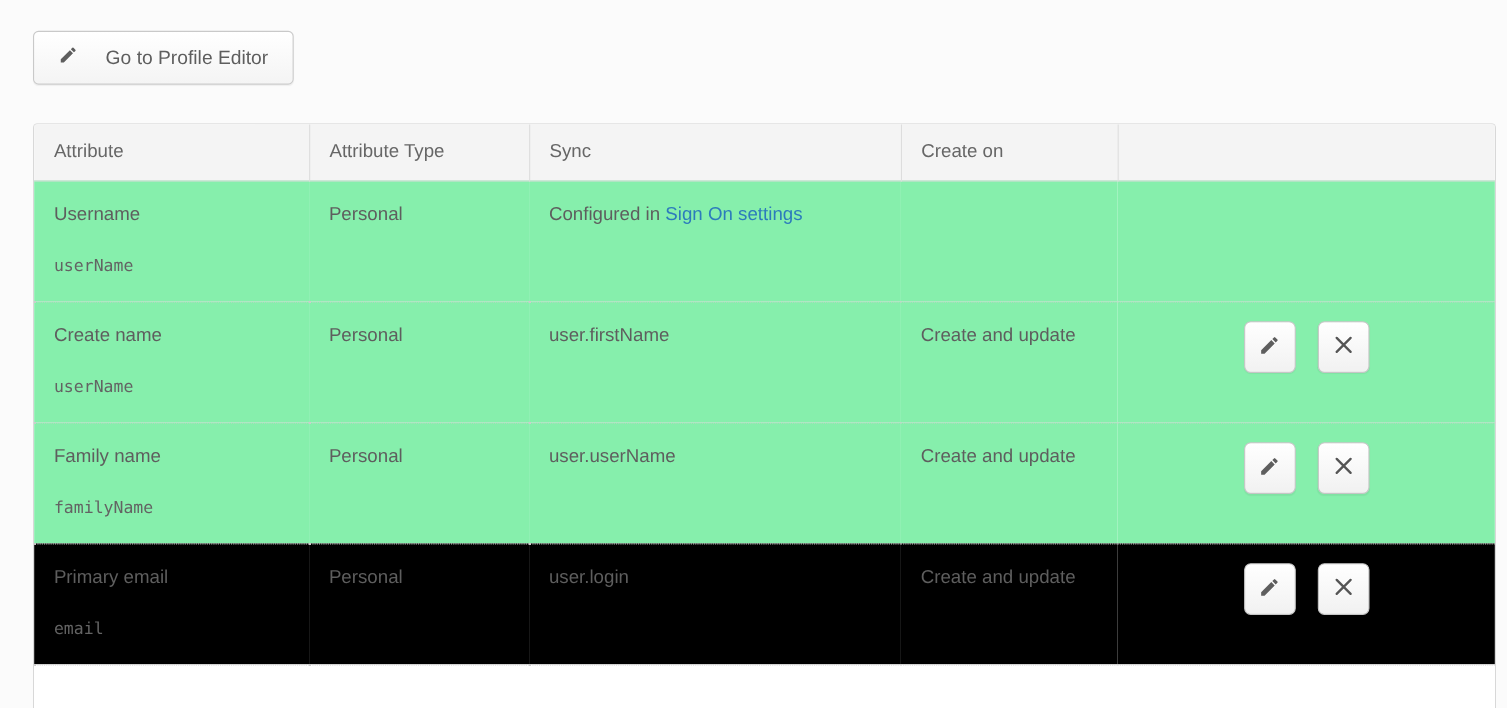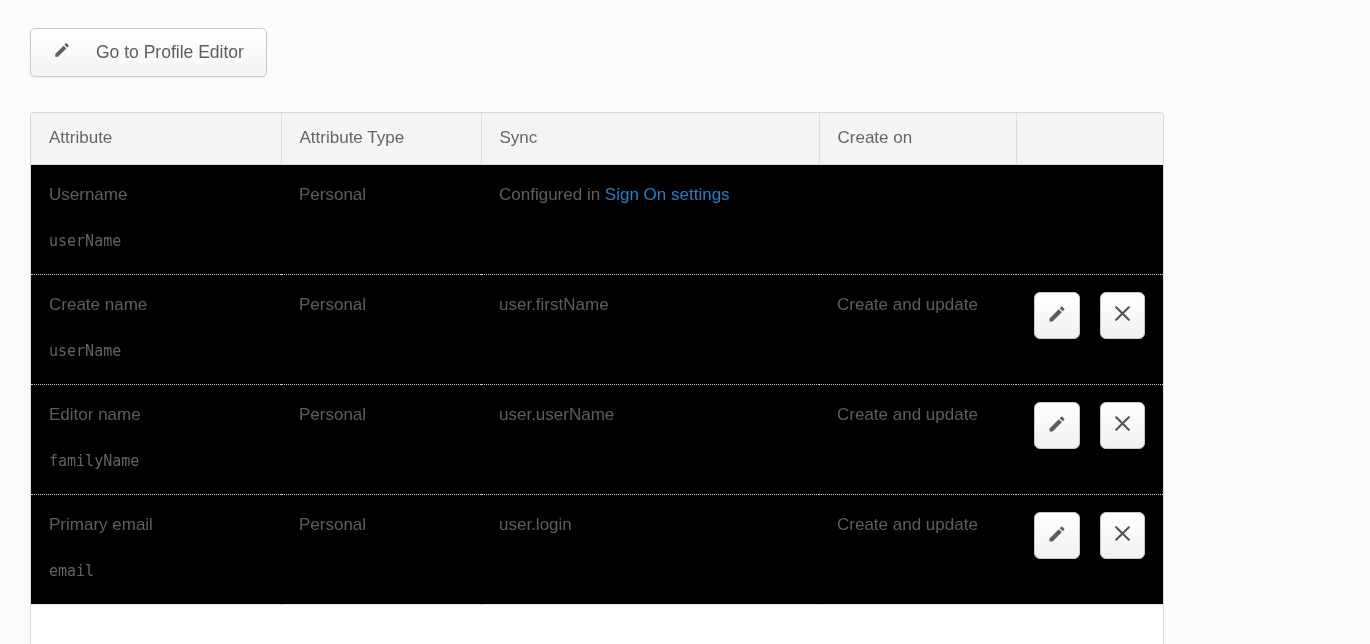--- a/index.html
+++ b/index.html
@@ -28,21 +28,21 @@
     box-shadow: 0 1px 1px rgba(0,0,0,0.05);
     font-size: 17.5px;
     color: #5e5e5e;
     cursor: pointer;
     white-space: nowrap;
   }
   .btn svg { flex: 0 0 auto; }
   
   .table-wrap {
     margin: 35px 0 0 30px;
-    width: 1134px;
+    width: 1330px;
     height: 532px;
     border: 1px solid #d8d8d8;
     border-bottom: none;
     border-radius: 4px 4px 0 0;
     overflow: hidden;
     background: #ffffff;
   }
   table {
     width: 100%;
     border-collapse: collapse;
@@ -66,21 +66,21 @@
     vertical-align: middle;
   }
   thead th:last-child { border-right: none; }
   tbody td {
     vertical-align: top;
     height: 110px;
     padding: 20px 18px 0 18px;
     font-size: 17px;
     color: #5e5e5e;
     border-bottom: 1px dotted #cccccc;
-    background: #000000;
+    background: #86efac;
   }
   tr.alt td { background: #000000; }
   tr.partial-row td {
     height: 60px;
     border-bottom: none;
     background: #ffffff;
   }
   .attr-code {
     display: block;
     margin-top: 27px;
@@ -182,21 +182,21 @@
                     <path d="M3 3 L15 15 M15 3 L3 15" stroke="#555555" stroke-width="2" stroke-linecap="round"></path>
                   </svg>
               </span>
             </button>
           </div>
         </td>
       </tr>
 
       <tr>
         <td>
-          <span>Editor name</span>
+          <span>Family name</span>
           <span class="attr-code">familyName</span>
         </td>
         <td>Personal</td>
         <td>user.userName</td>
         <td>Create and update</td>
         <td class="actions-td">
           <div class="actions">
             <button class="icon-btn">
               <span>
                 <svg width="20" height="20" viewBox="0 0 24 24" fill="#5e5e5e">

